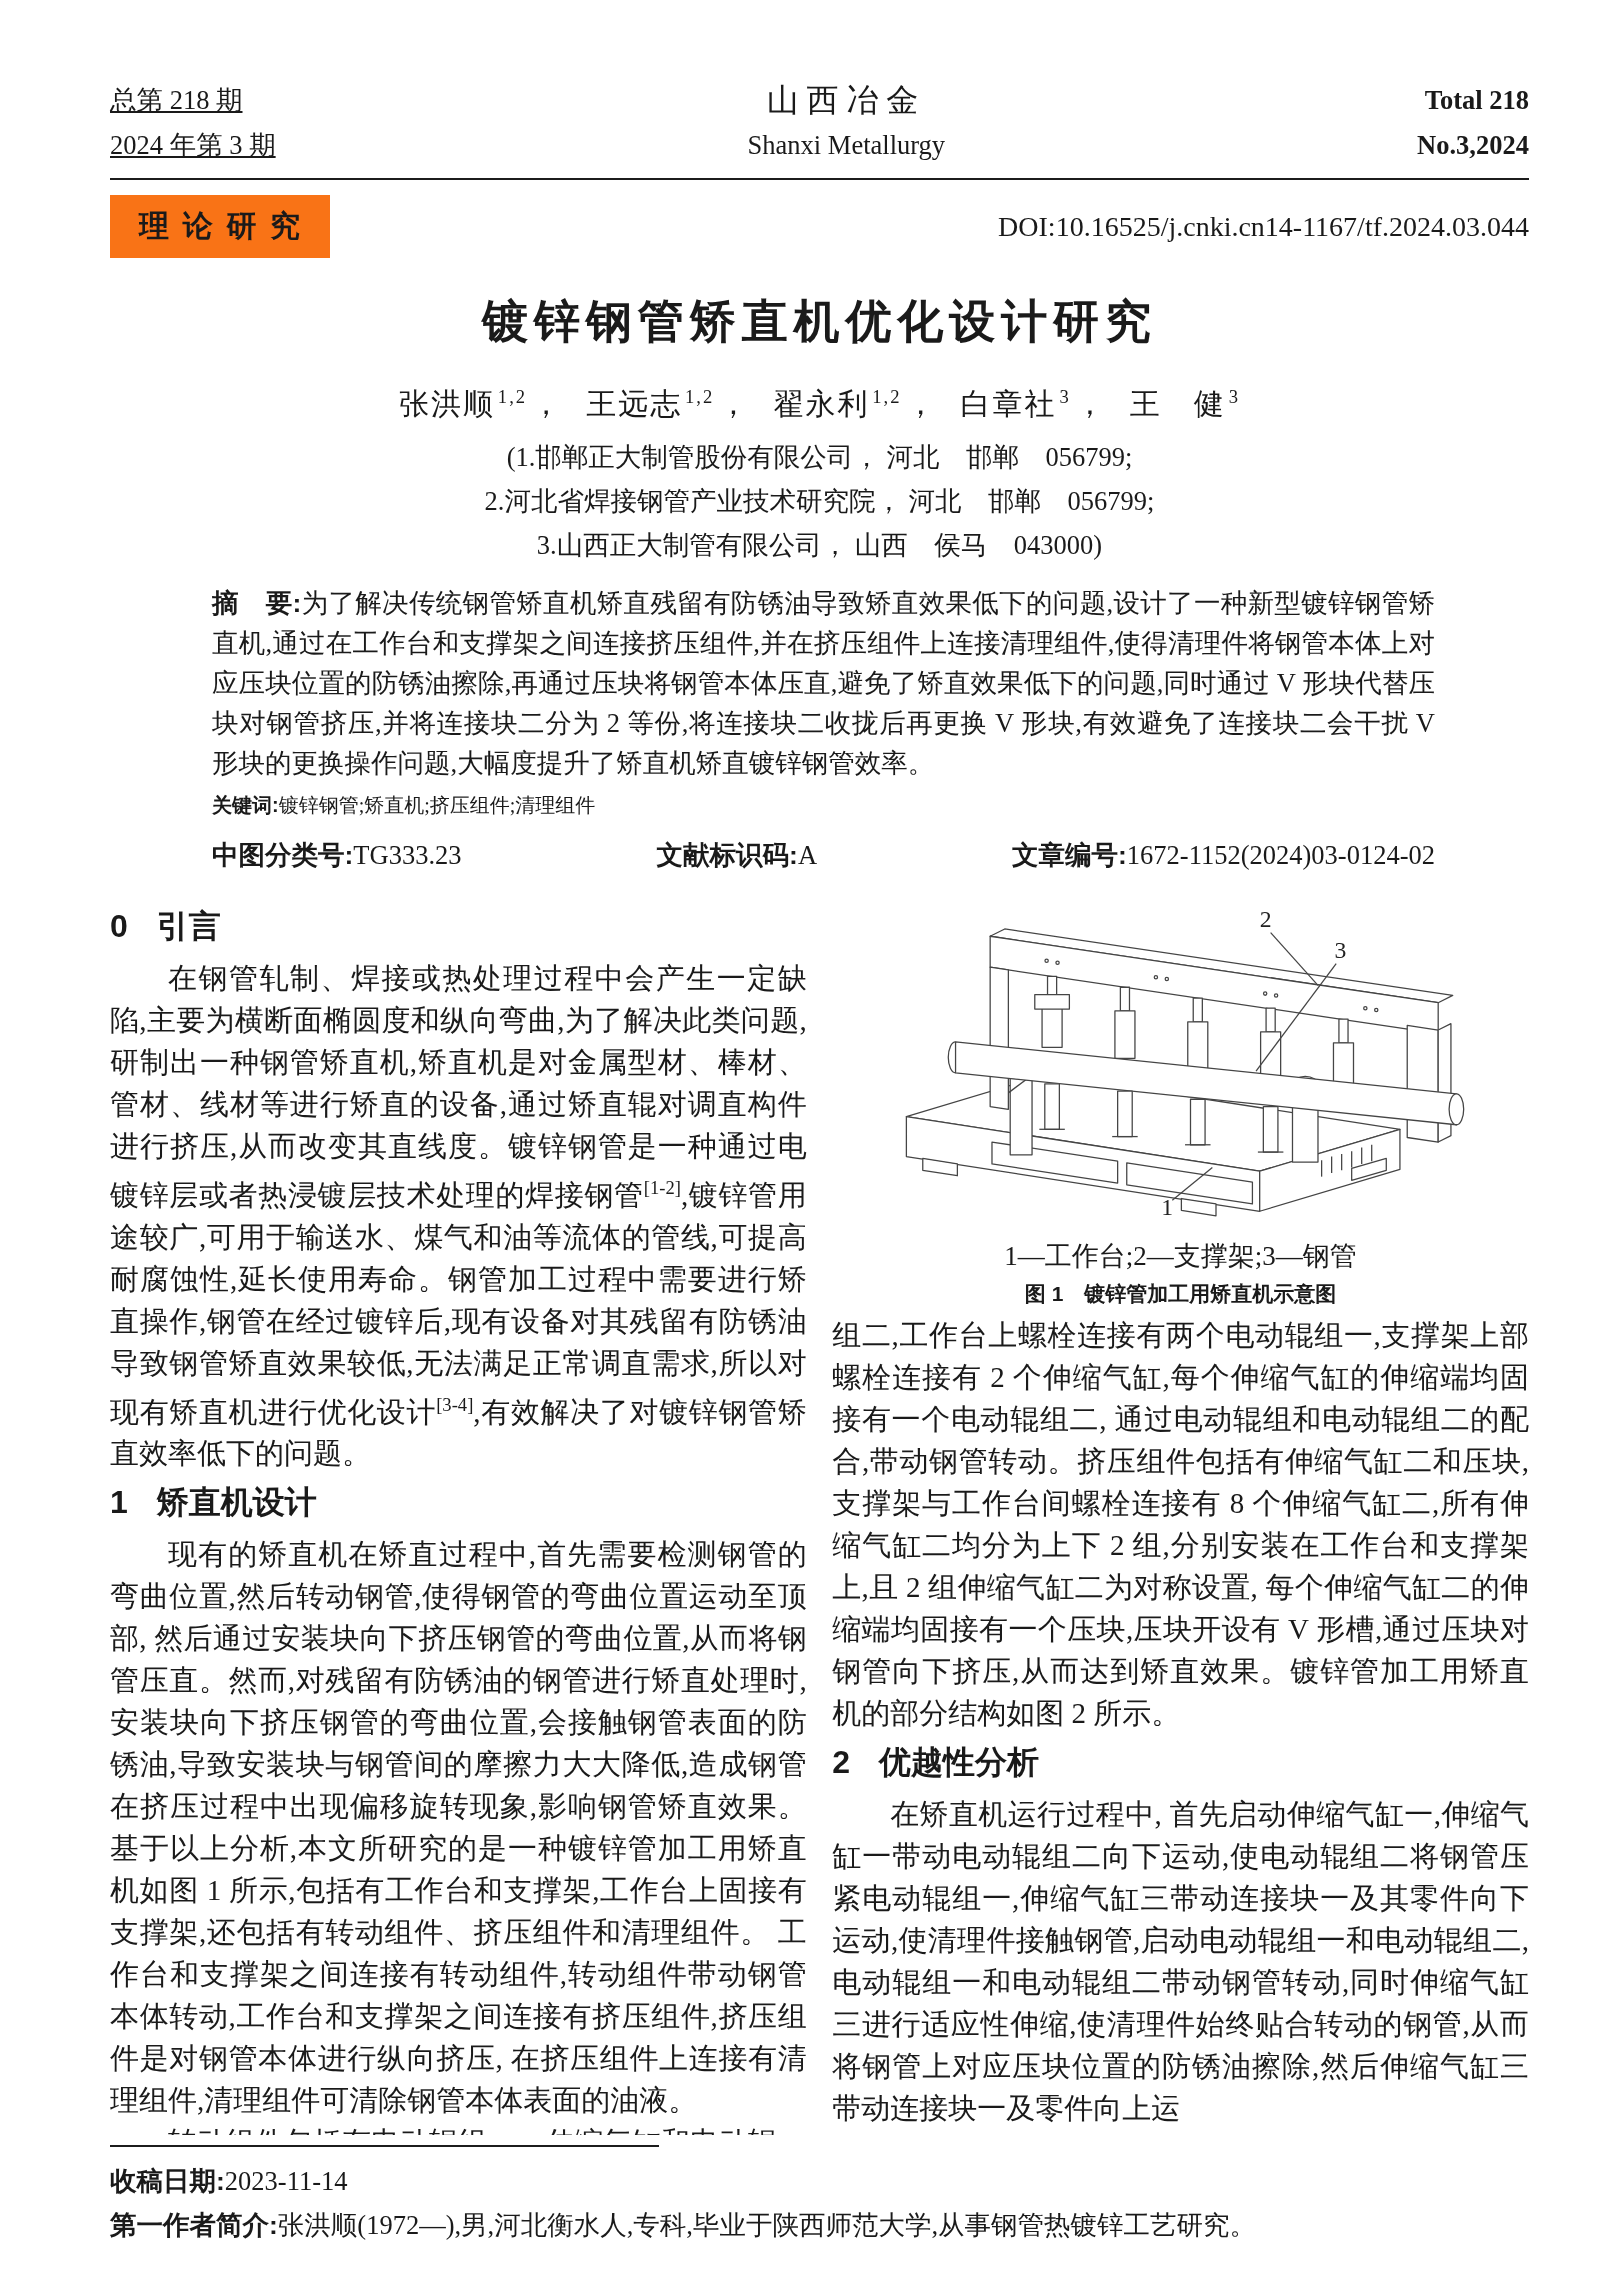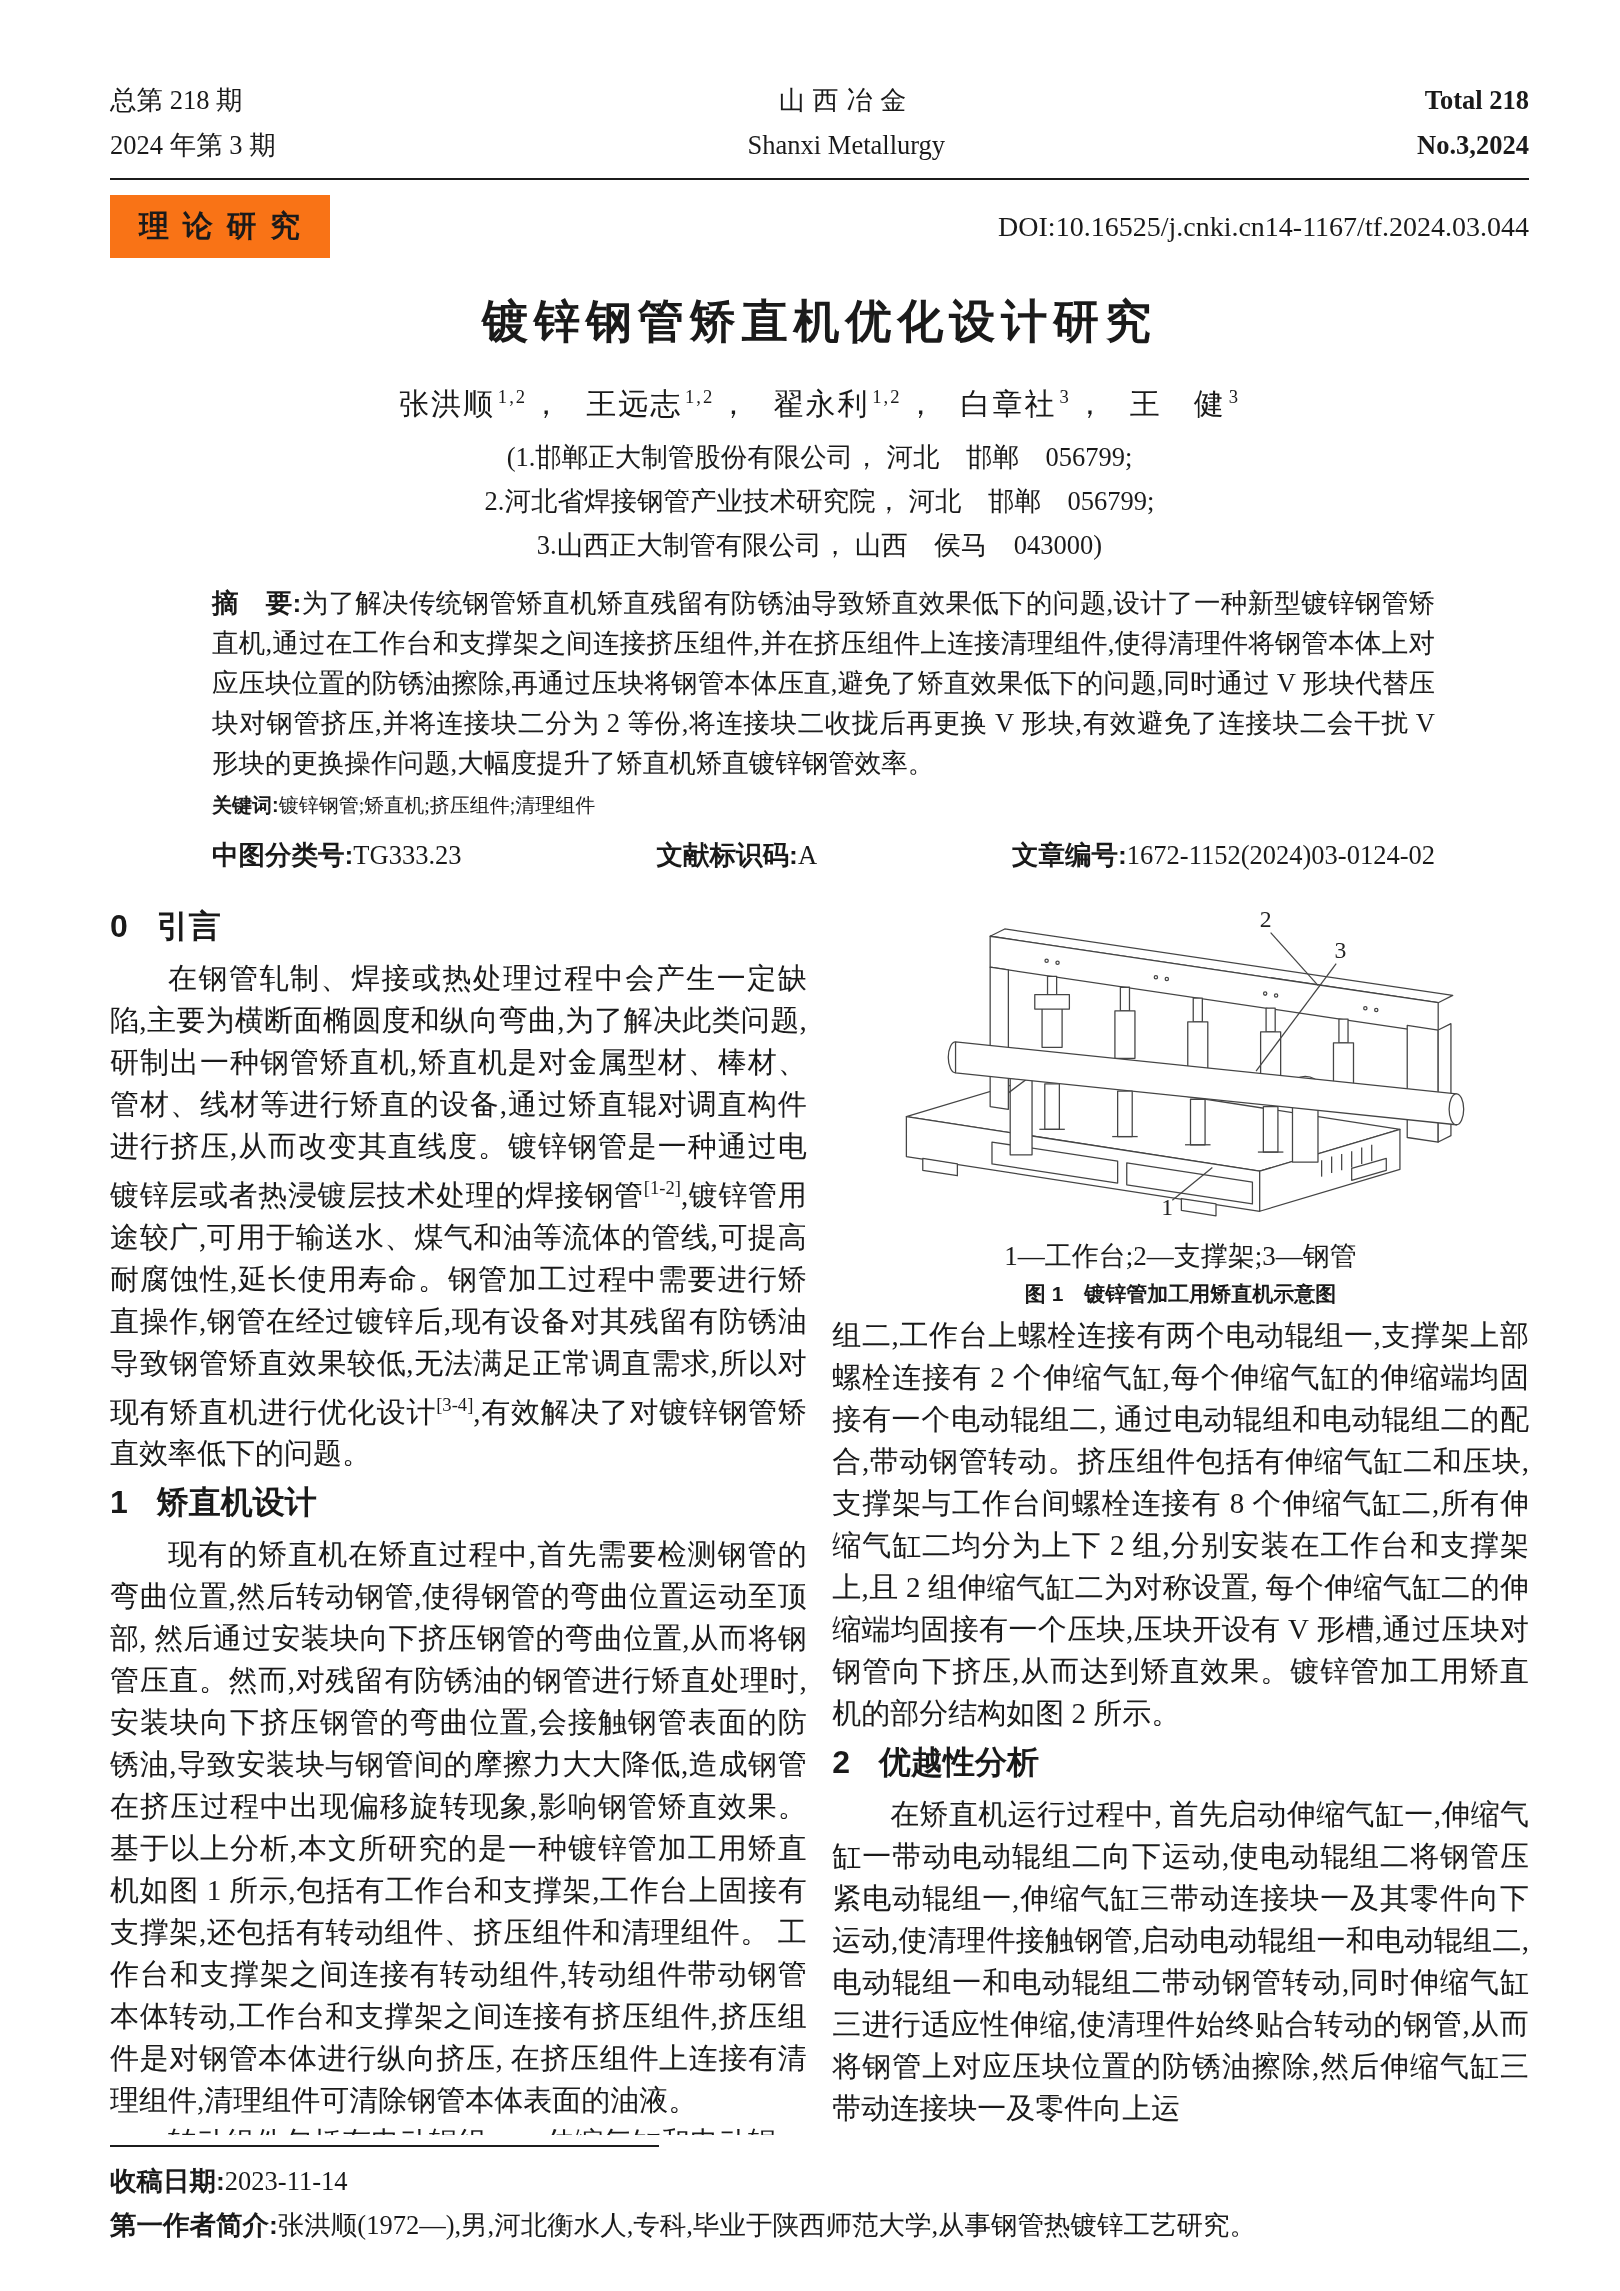--- a/index.html
+++ b/index.html
@@ -11,23 +11,23 @@
     background:#ffffff;
     color:#1a1a1a;
     font-family:"Liberation Serif","DejaVu Serif",serif;
     overflow:hidden;
   }
   .content { padding:78px 91px 0 110px; }
 
   
   .running-head { display:flex; justify-content:space-between; align-items:flex-start; }
   .rh-col { font-size:26.5px; line-height:45px; }
-  .rh-left { text-align:left; }
+  .rh-left { text-align:left;text-decoration:underline; }
   .rh-center { text-align:center; }
-  .rh-center .cn { font-size:26px; letter-spacing:7.8px; }
+  .rh-center .cn { font-size:32px; letter-spacing:7.8px; }
   .rh-center .en { font-size:26.5px; }
   .rh-right { text-align:right;font-weight:bold; }
   .head-rule { border:none; border-top:2.9px solid #1c1c1c; margin-top:9.8px; }
 
   
   .mast-row { margin-top:15.7px; height:63px; position:relative; }
   .badge {
     display:inline-block;
     background:#f97316;
     font-family:"Liberation Sans","DejaVu Sans",sans-serif;

